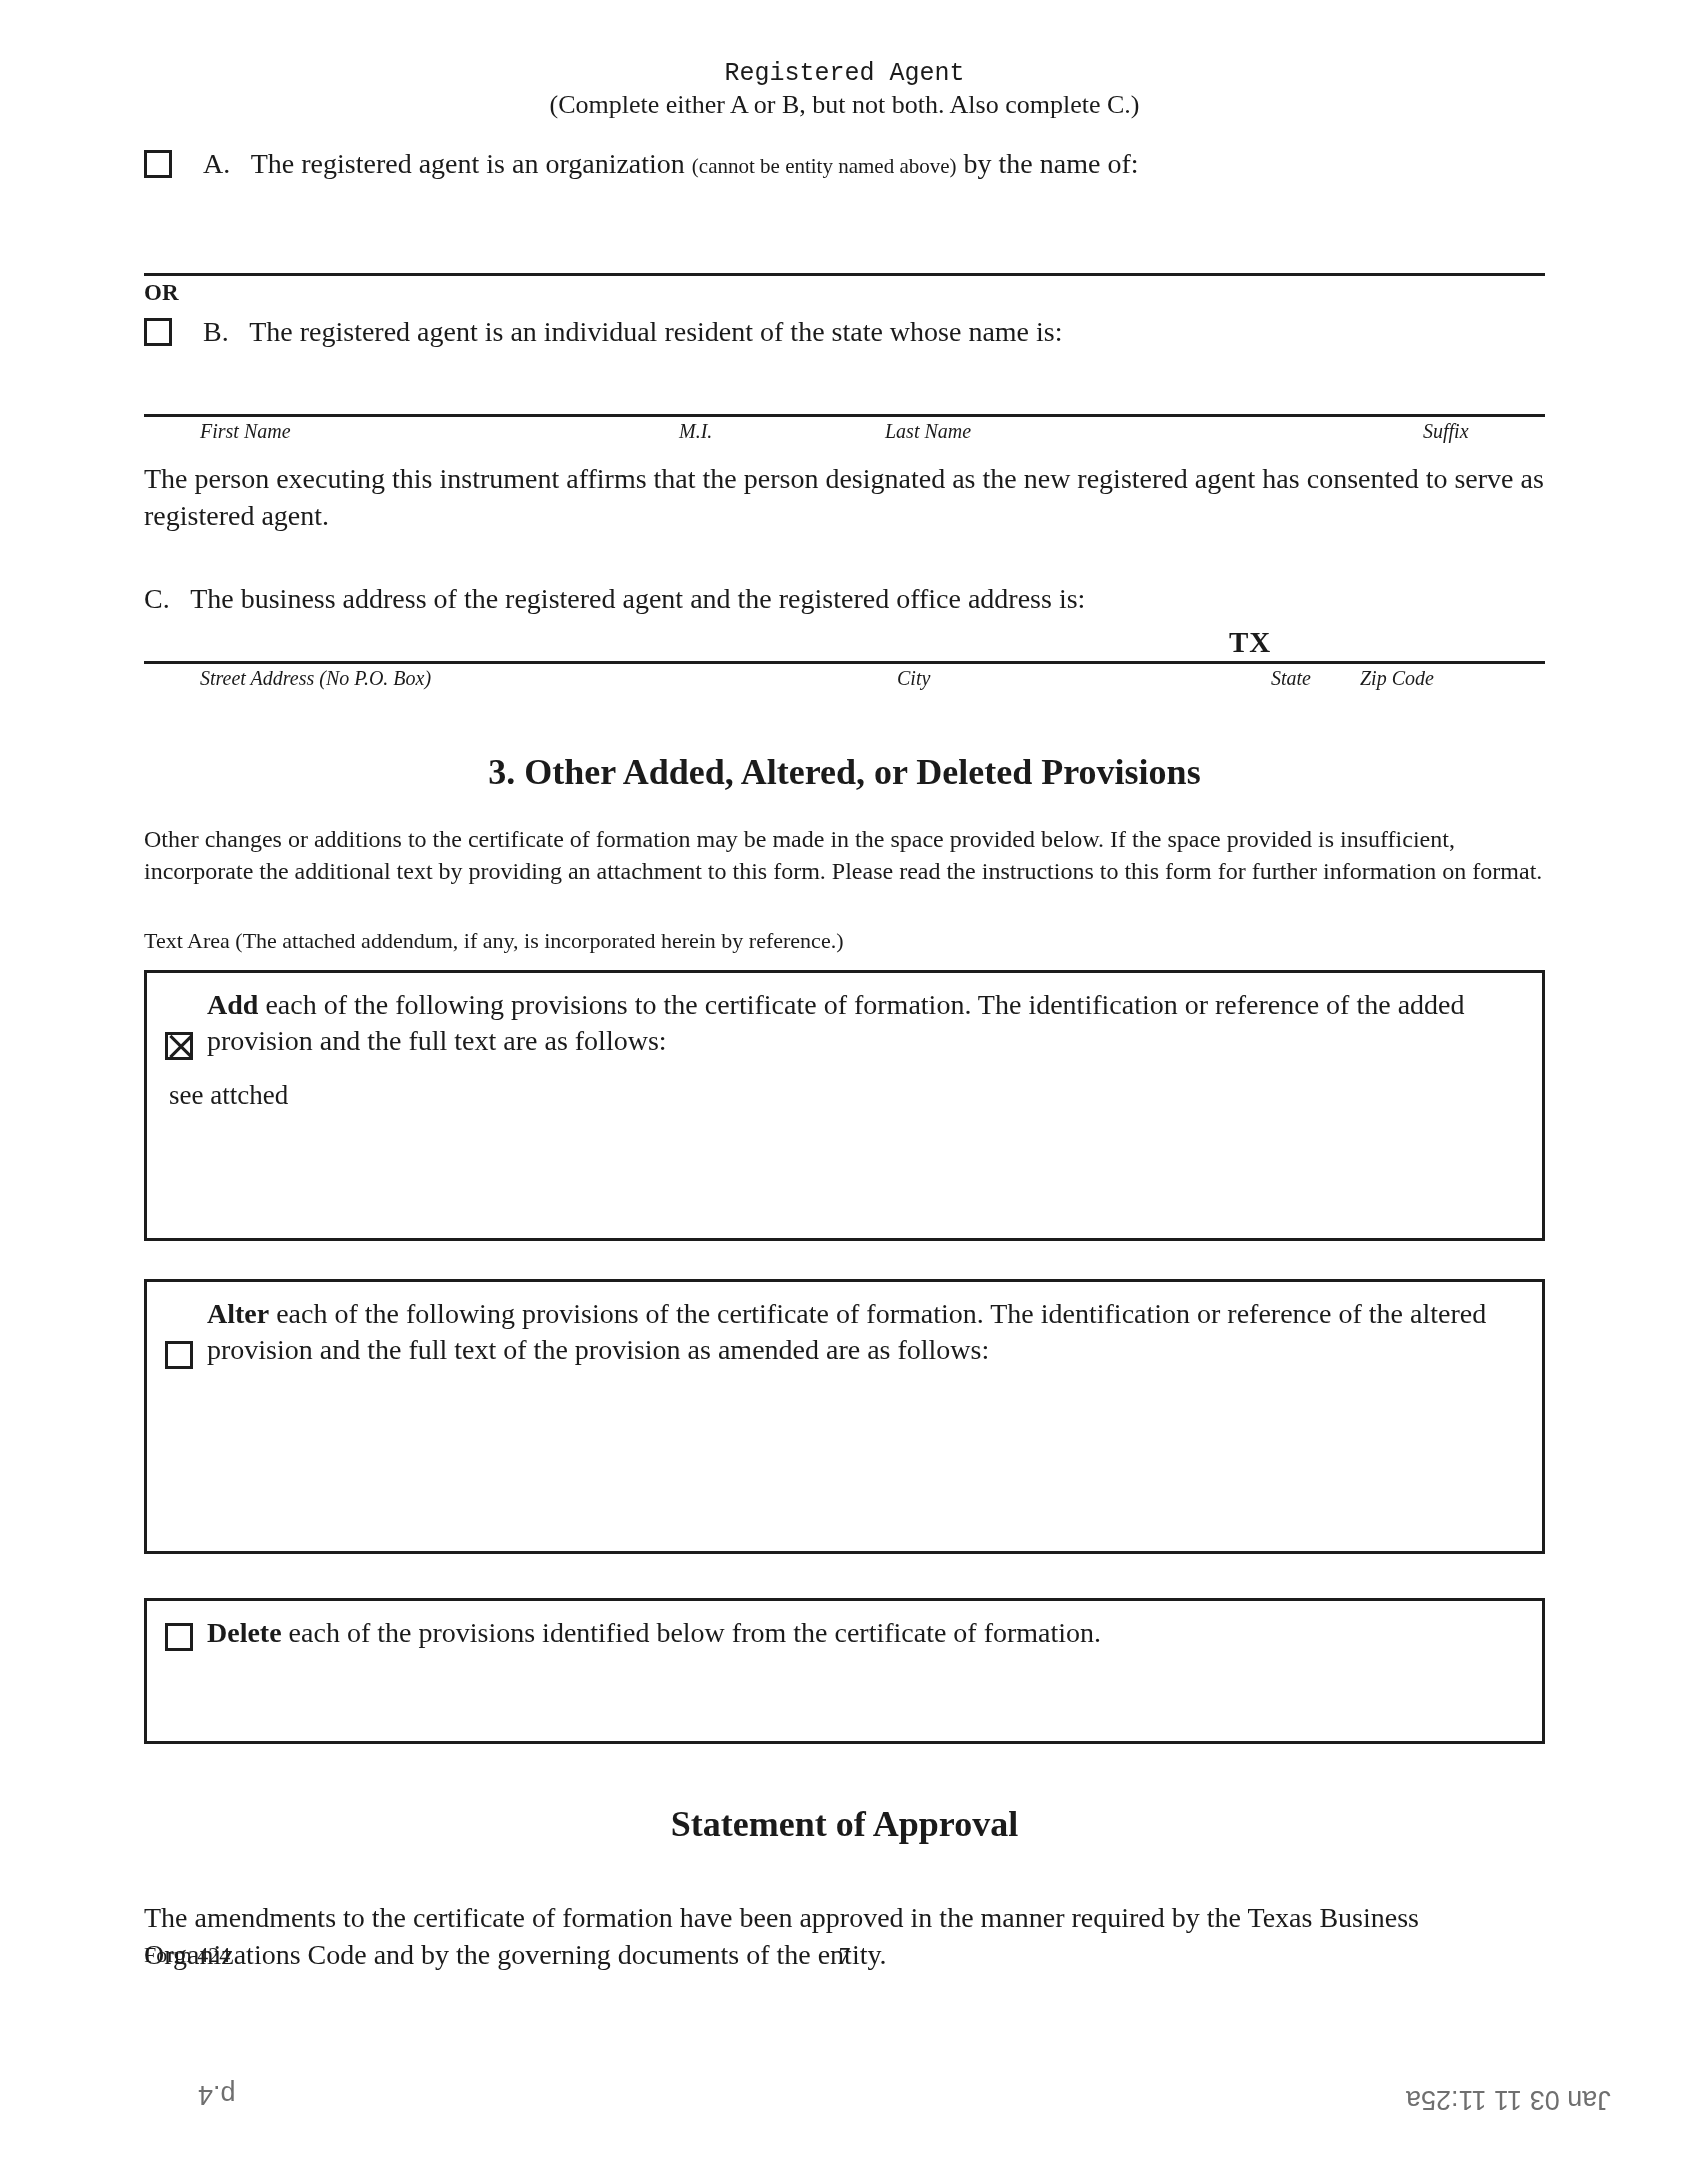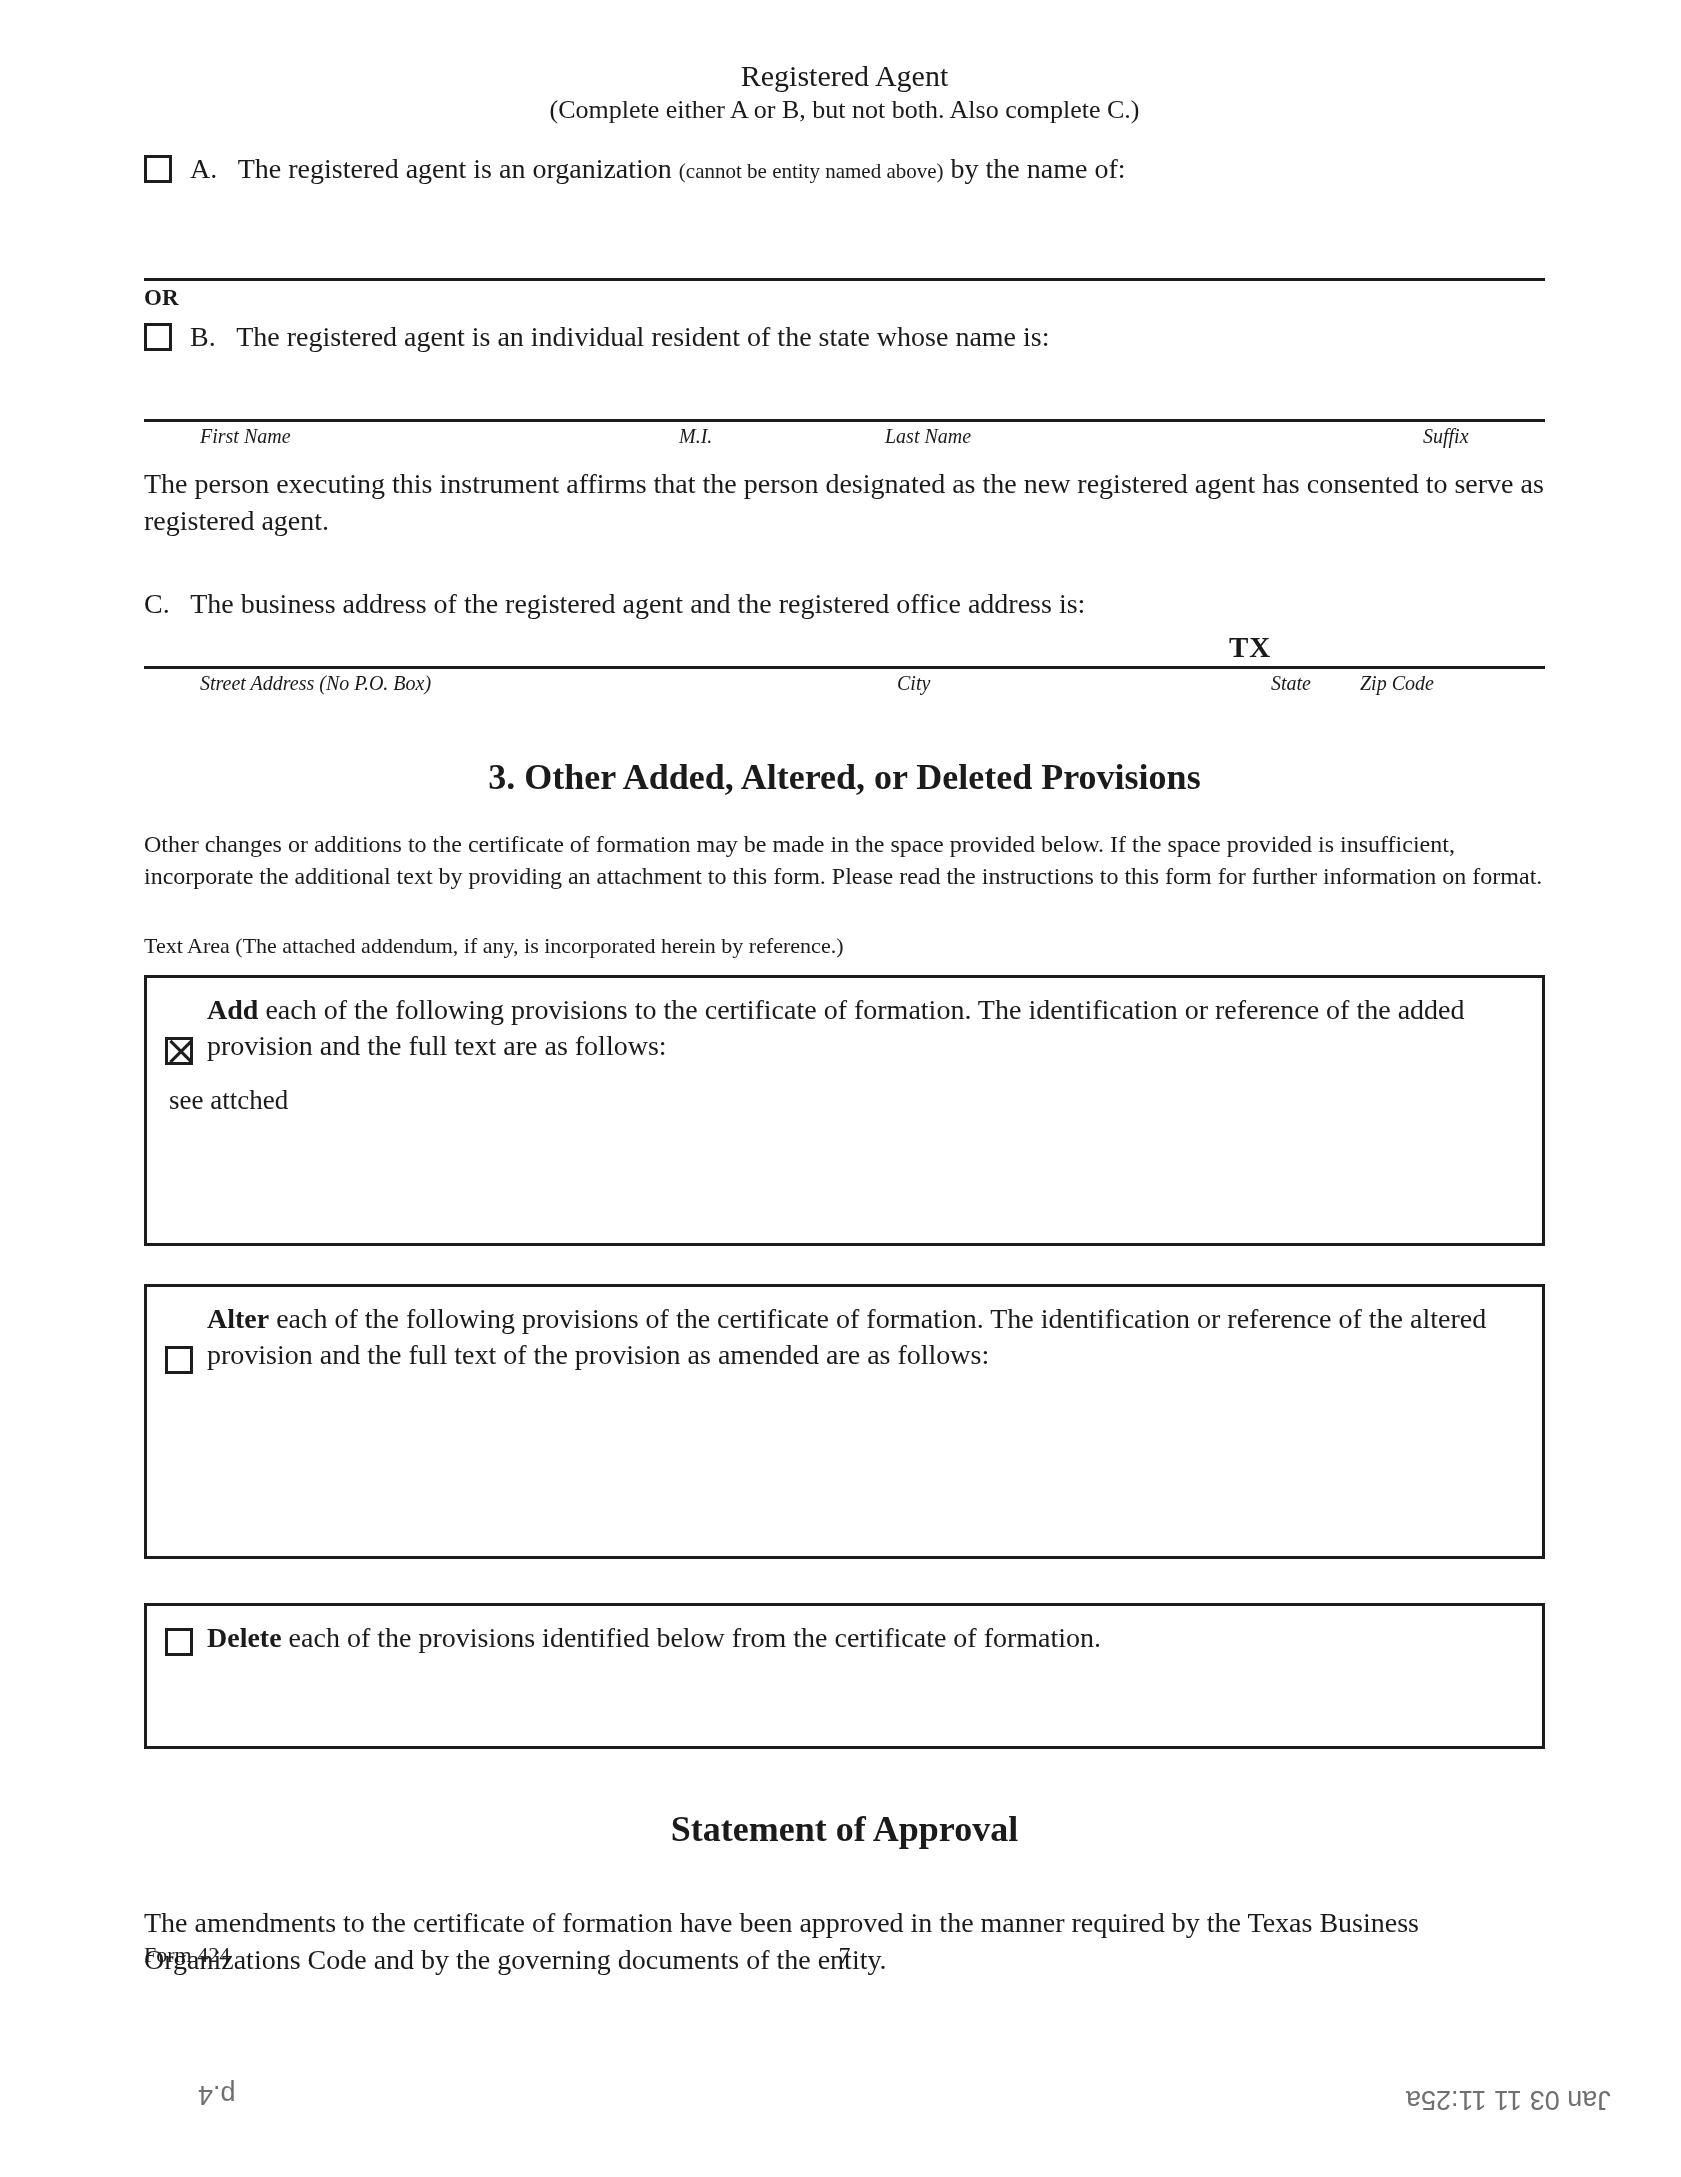--- a/index.html
+++ b/index.html
@@ -14,24 +14,24 @@
     color: #1b1b1b;
     overflow: hidden;
   }
   .content {
     position: absolute;
     left: 144px;
     top: 59px;
     width: 1401px;
   }
   .center { text-align: center; }
-  .header-title { font-size: 30px; }
+  .header-title { font-size: 25px; font-family: Liberation Mono, monospace; }
   .header-sub { font-size: 26px; margin-top: 2px; }
 
-  .option-row { display: flex; align-items: flex-start; margin-top: 26px; }
+  .option-row { display: flex; align-items: flex-start; margin-top: 26px; gap: 13px; }
   .checkbox {
     position: relative;
     display: inline-block;
     width: 28px; height: 28px;
     border: 3px solid #1d1d1d;
     flex: 0 0 auto;
     margin-top: 4px;
     margin-right: 18px;
     background: #fff;
   }

